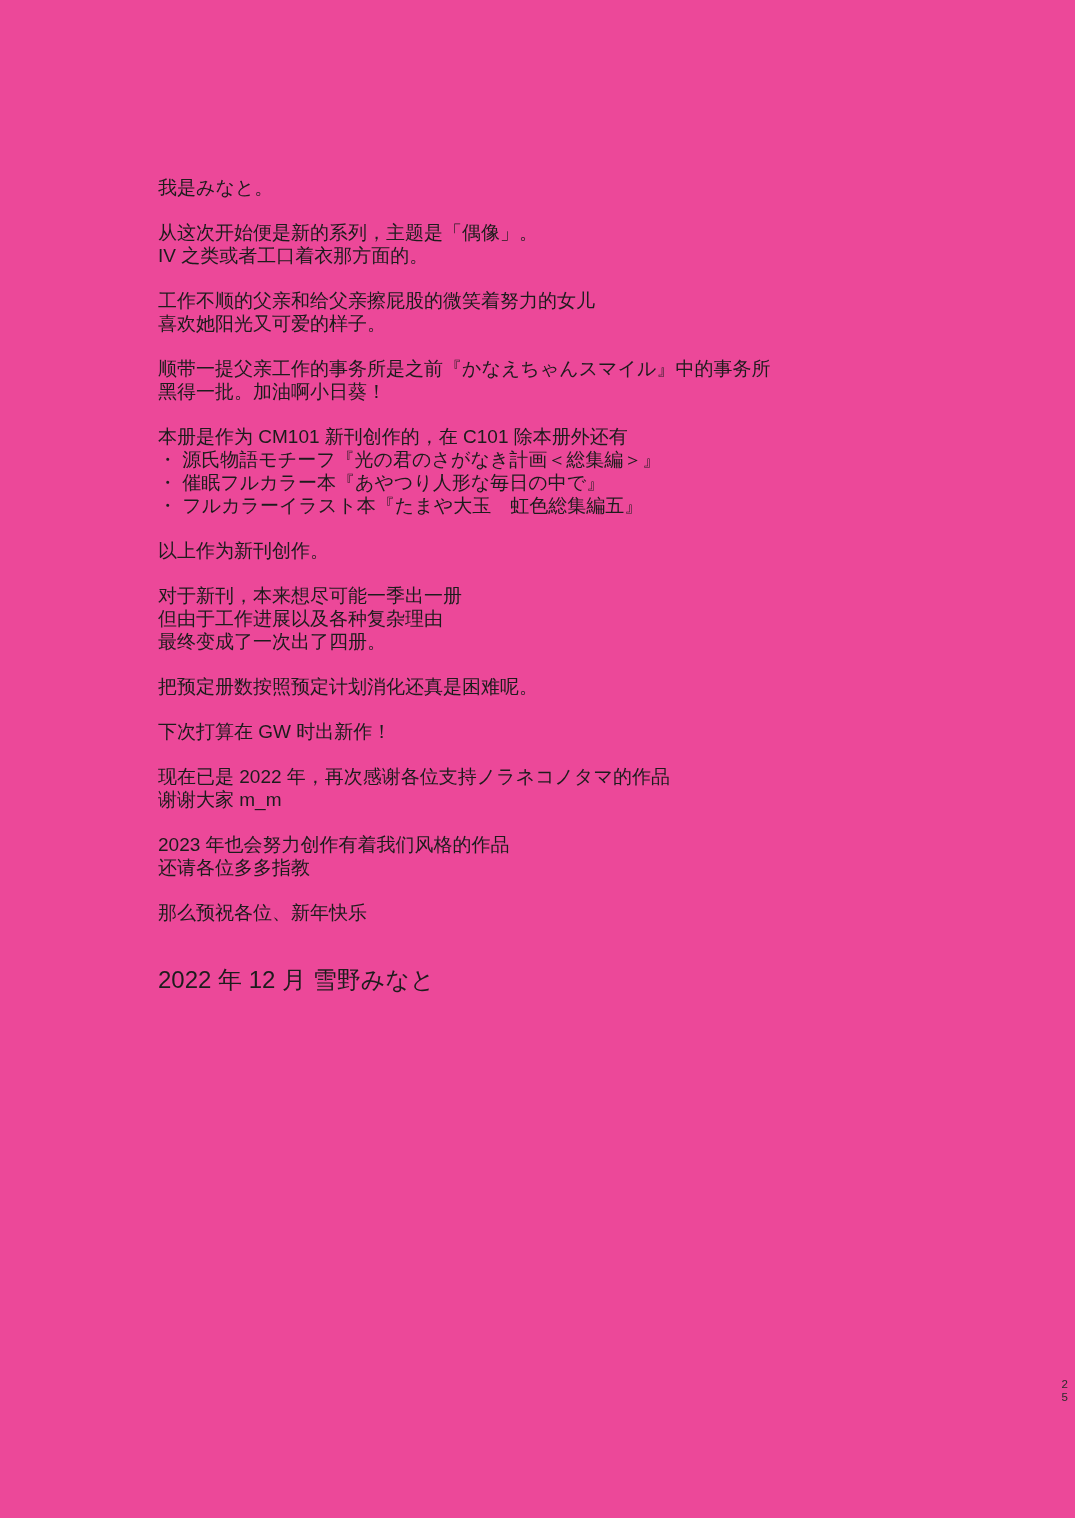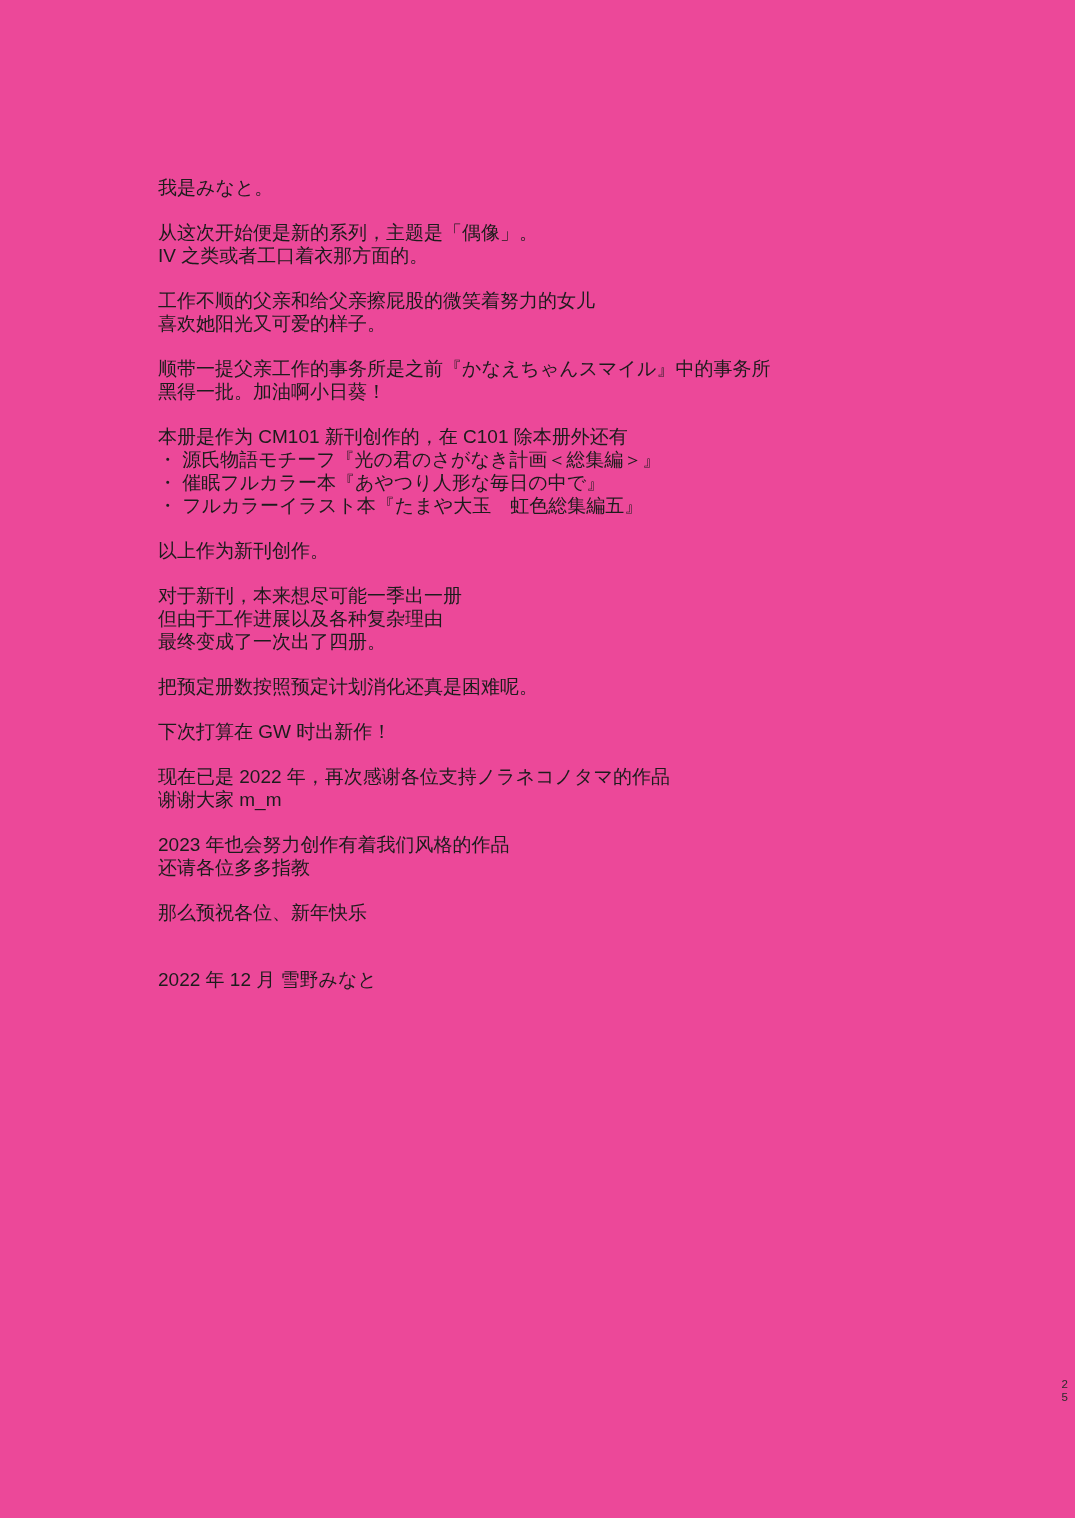--- a/index.html
+++ b/index.html
@@ -26,21 +26,21 @@
   }
   .paragraph {
     margin-bottom: 22px;
   }
   .line {
     min-height: 23px;
   }
   .signature {
     margin-top: 44px;
     color: #1c1c1c;
-    font-size: 19px;
+    font-size: 24px;
     line-height: 23px;
     white-space: pre;
   }
   .page-number {
     position: absolute;
     right: 7px;
     top: 1378px;
     color: #2a2a2a;
     font-size: 11.5px;
     line-height: 13px;

